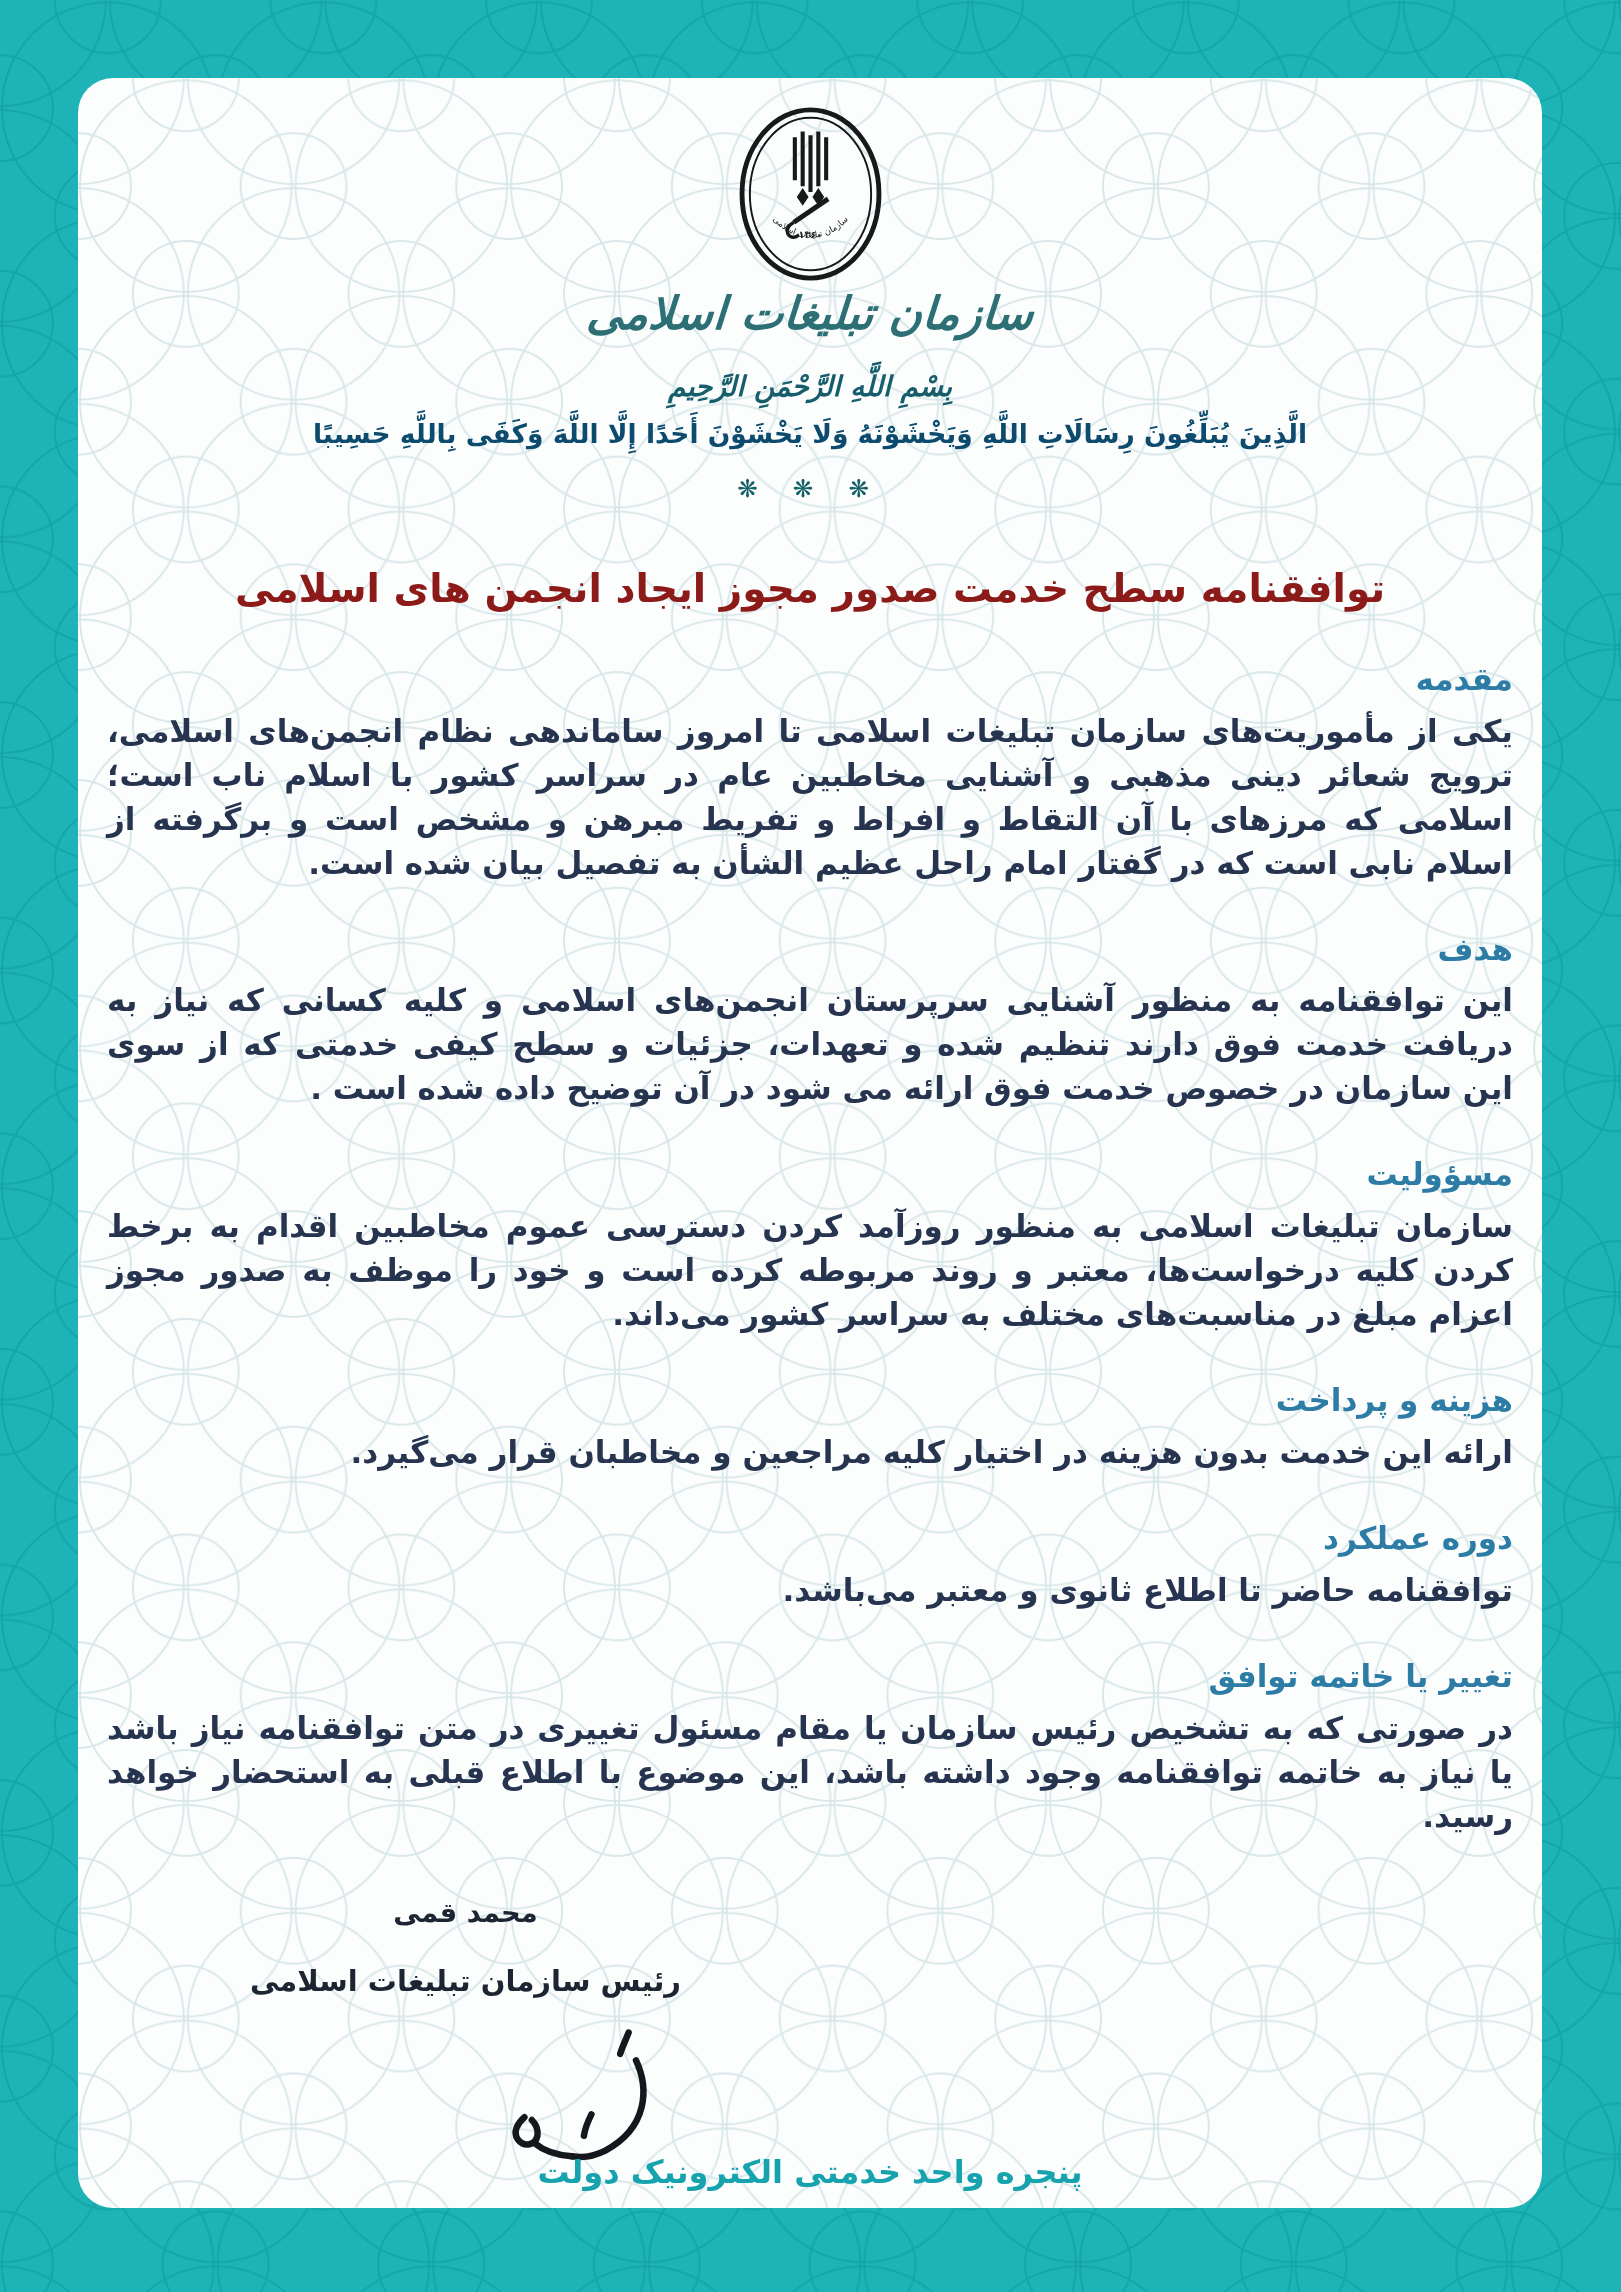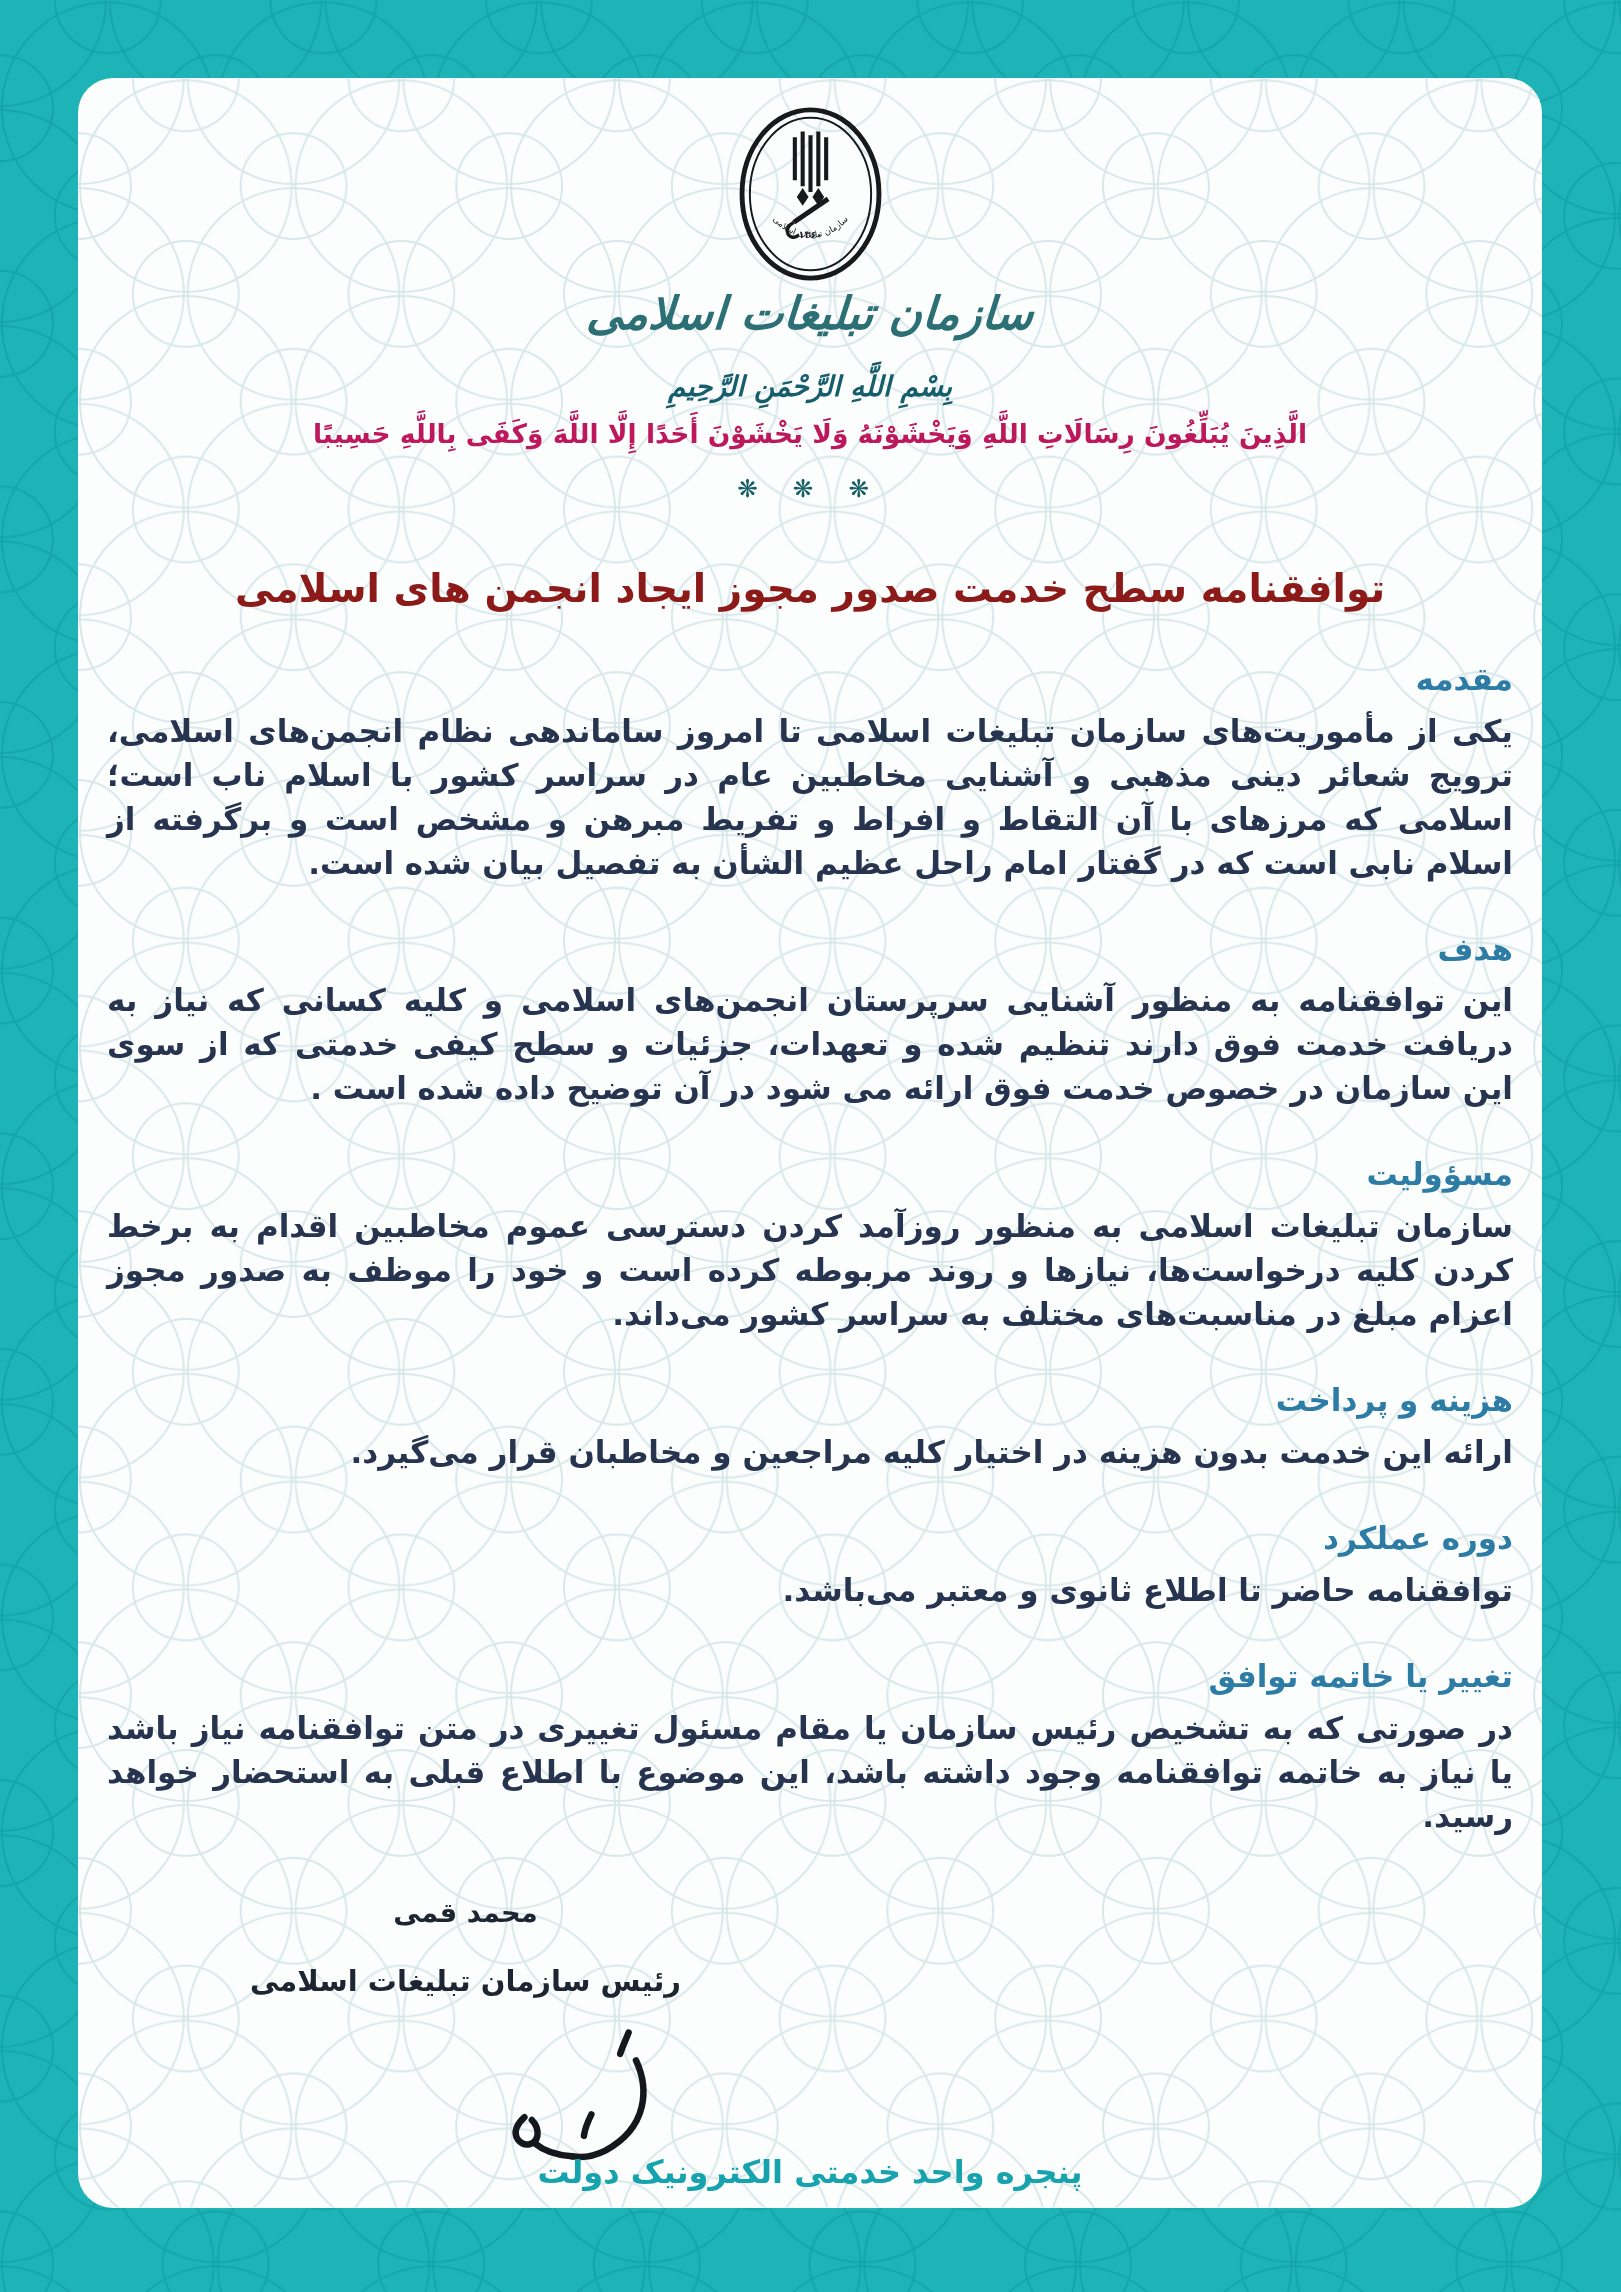--- a/index.html
+++ b/index.html
@@ -14,21 +14,21 @@
     background:#FCFEFE;border-radius:35px;overflow:hidden;
   }
   .content{position:absolute;left:0;top:0;right:0;bottom:0;padding:0 29px;direction:rtl;}
   .header{text-align:center;}
   .emblem{display:block;margin:25.5px auto 0;}
   .wordmark{
     margin-top:0;font-size:45px;line-height:63px;font-weight:bold;font-style:italic;
     color:#2C6F74;transform:skewX(-4deg);
   }
   .bismillah{margin-top:22px;font-size:28px;line-height:39px;font-weight:bold;color:#175E6C;font-style:italic;}
-  .verse{margin-top:7.8px;font-size:26.5px;line-height:41px;font-weight:bold;color:#be185d;}
+  .verse{margin-top:7.8px;font-size:26.5px;line-height:41px;font-weight:bold;color:#0c4a6e;}
   .ornament{margin-top:19.6px;font-size:24.5px;line-height:29px;color:#155F66;letter-spacing:13.7px;}
   .doc-title{margin-top:59px;font-size:39px;line-height:53px;font-weight:bold;color:#8B1A18;}
   .sections{margin-top:23.5px;}
   .section h2{
     margin:43px 0 0;font-size:31px;line-height:43px;font-weight:bold;
     color:#2C7CA5;text-align:right;
   }
   .section p{
     margin:7.8px 0 0;font-size:31px;line-height:44px;font-weight:bold;
     color:#27344F;text-align:justify;
@@ -129,21 +129,21 @@
           <p>یکی از مأموریت‌های سازمان تبلیغات اسلامی تا امروز ساماندهی نظام انجمن‌های اسلامی، ترویج شعائر دینی مذهبی و آشنایی مخاطبین عام در سراسر کشور با اسلام ناب است؛ اسلامی که مرزهای با آن التقاط و افراط و تفریط مبرهن و مشخص است و برگرفته از اسلام نابی است که در گفتار امام راحل عظیم الشأن به تفصیل بیان شده است.</p>
         </div>
 
         <div class="section">
           <h2>هدف</h2>
           <p>این توافقنامه به منظور آشنایی سرپرستان انجمن‌های اسلامی و کلیه کسانی که نیاز به دریافت خدمت فوق دارند تنظیم شده و تعهدات، جزئیات و سطح کیفی خدمتی که از سوی این سازمان در خصوص خدمت فوق ارائه می شود در آن توضیح داده شده است .</p>
         </div>
 
         <div class="section">
           <h2>مسؤولیت</h2>
-          <p>سازمان تبلیغات اسلامی به منظور روزآمد کردن دسترسی عموم مخاطبین اقدام به برخط کردن کلیه درخواست‌ها، نیازها و روند مربوطه کرده است و خود را موظف به صدور مجوز اعزام مبلغ در مناسبت‌های مختلف به سراسر کشور می‌داند.</p>
+          <p>سازمان تبلیغات اسلامی به منظور روزآمد کردن دسترسی عموم مخاطبین اقدام به برخط کردن کلیه درخواست‌ها، معتبر و روند مربوطه کرده است و خود را موظف به صدور مجوز اعزام مبلغ در مناسبت‌های مختلف به سراسر کشور می‌داند.</p>
         </div>
 
         <div class="section">
           <h2>هزینه و پرداخت</h2>
           <p>ارائه این خدمت بدون هزینه در اختیار کلیه مراجعین و مخاطبان قرار می‌گیرد.</p>
         </div>
 
         <div class="section">
           <h2>دوره عملکرد</h2>
           <p>توافقنامه حاضر تا اطلاع ثانوی و معتبر می‌باشد.</p>

